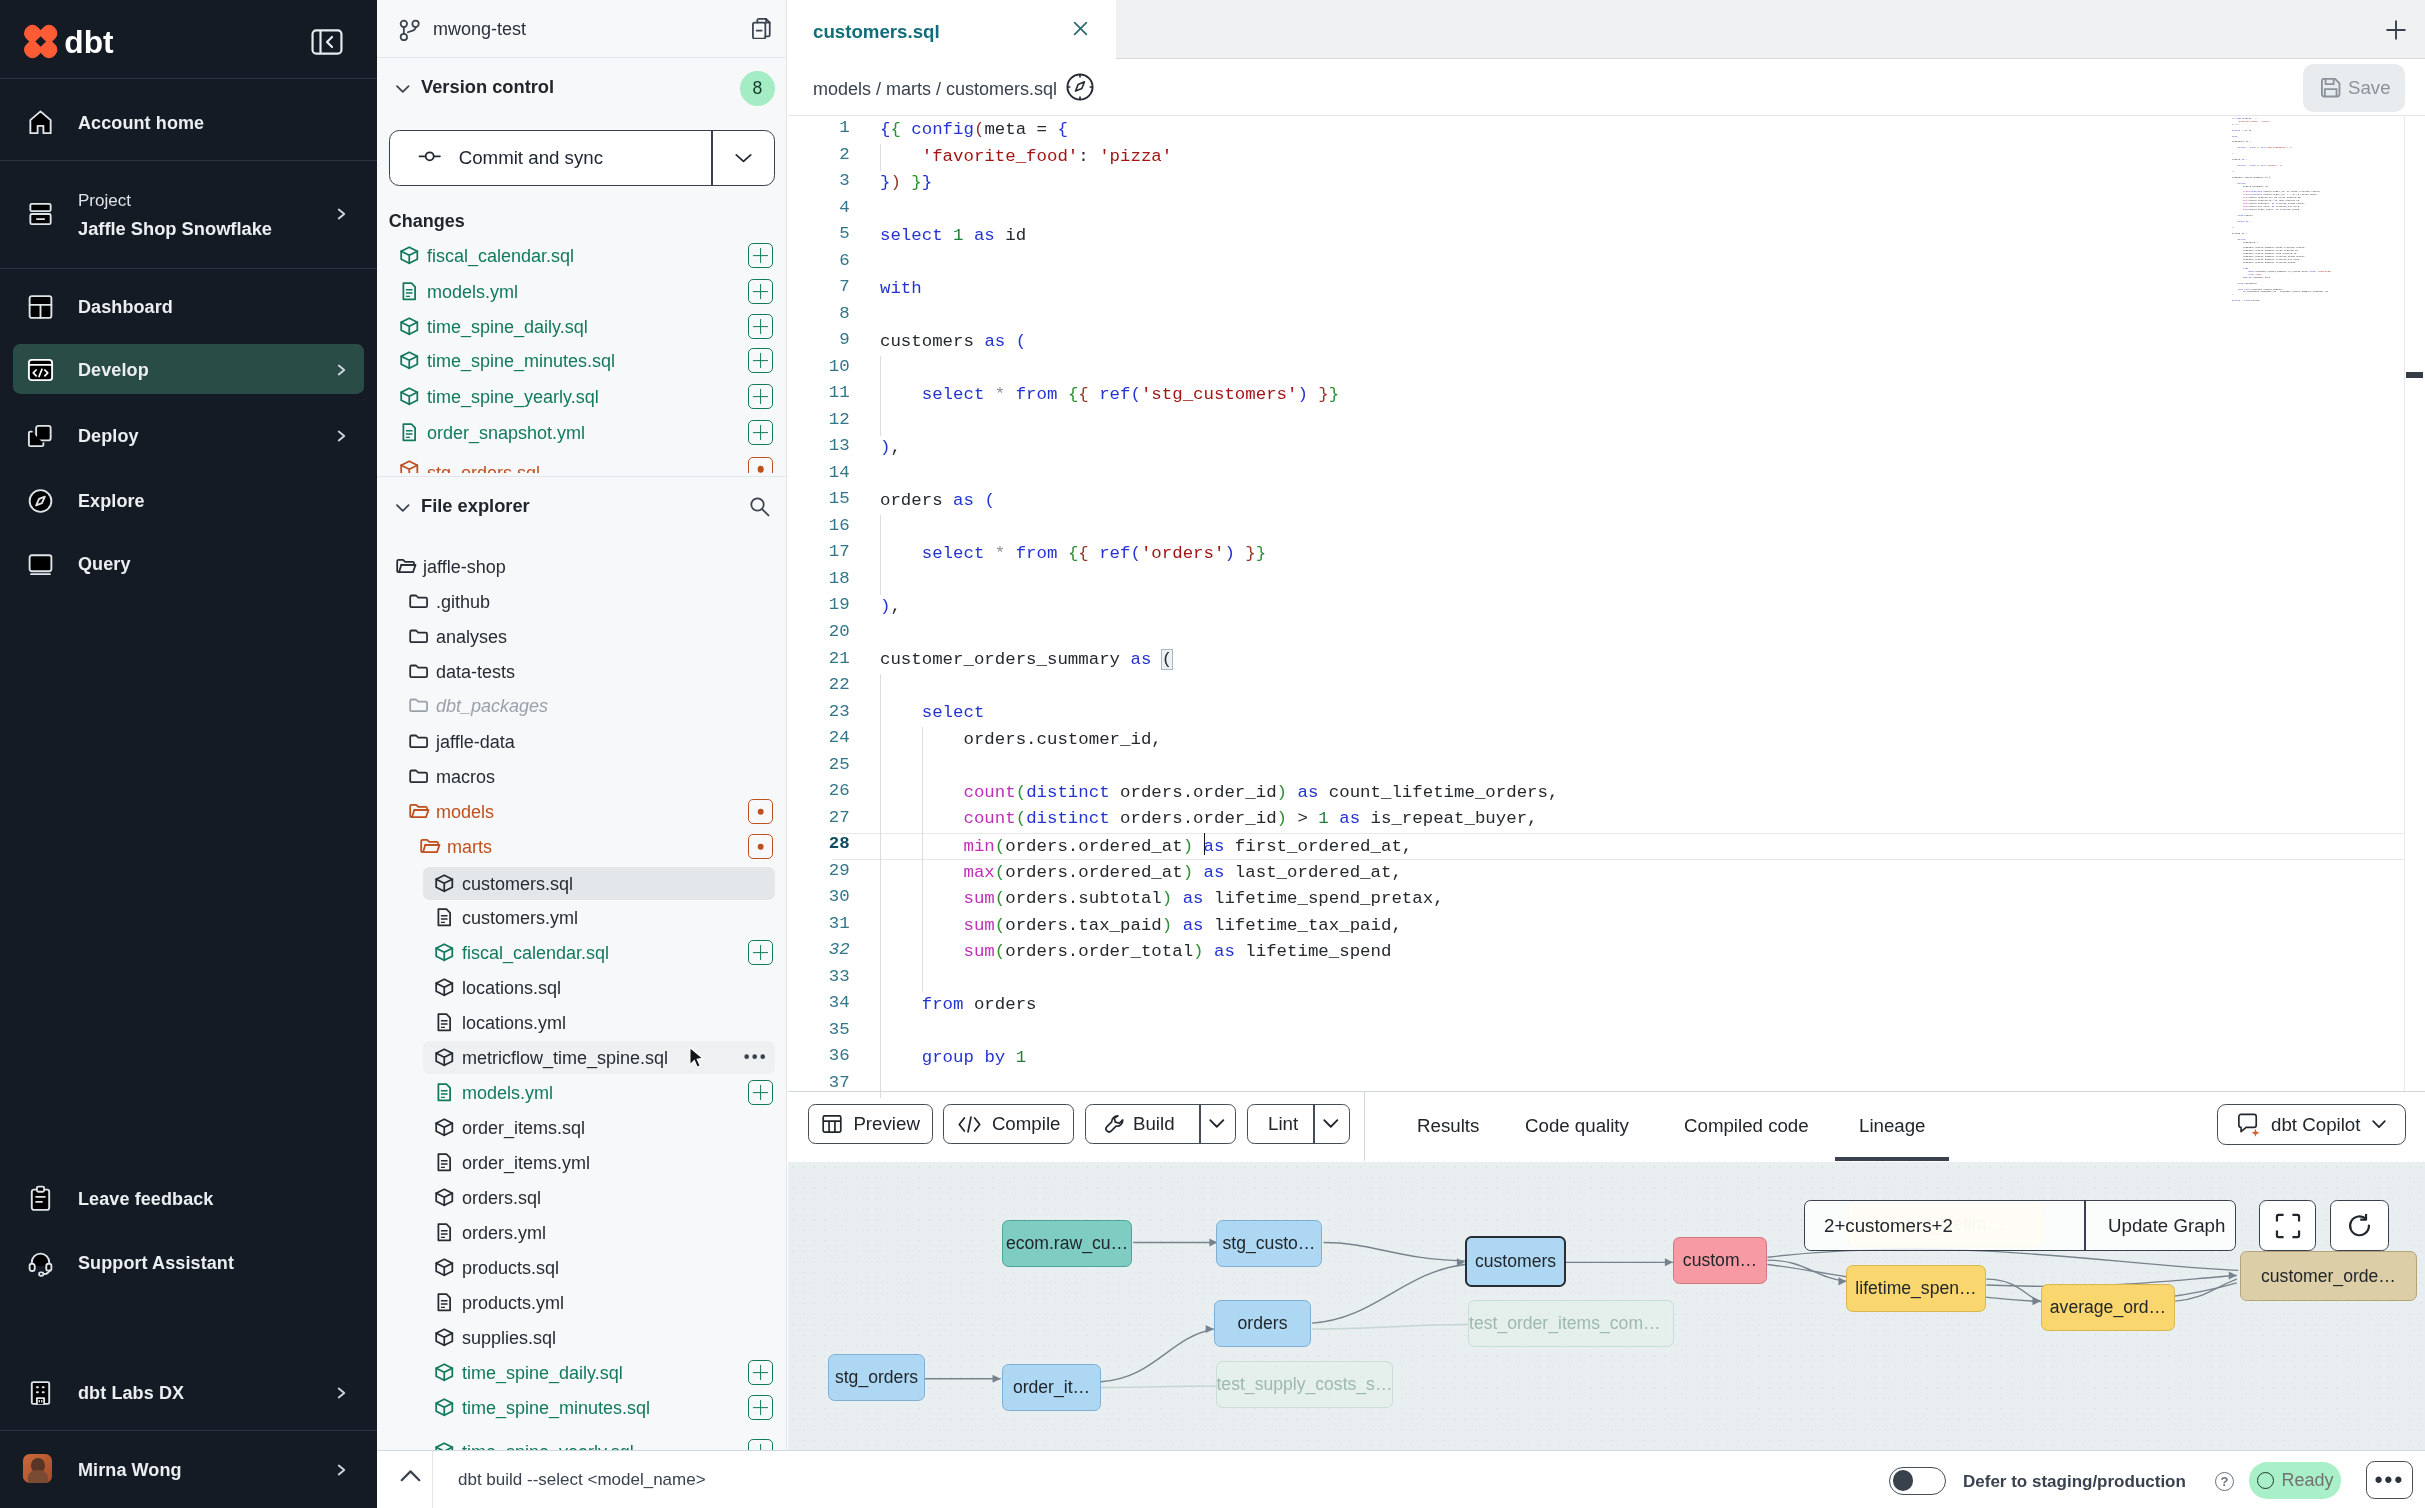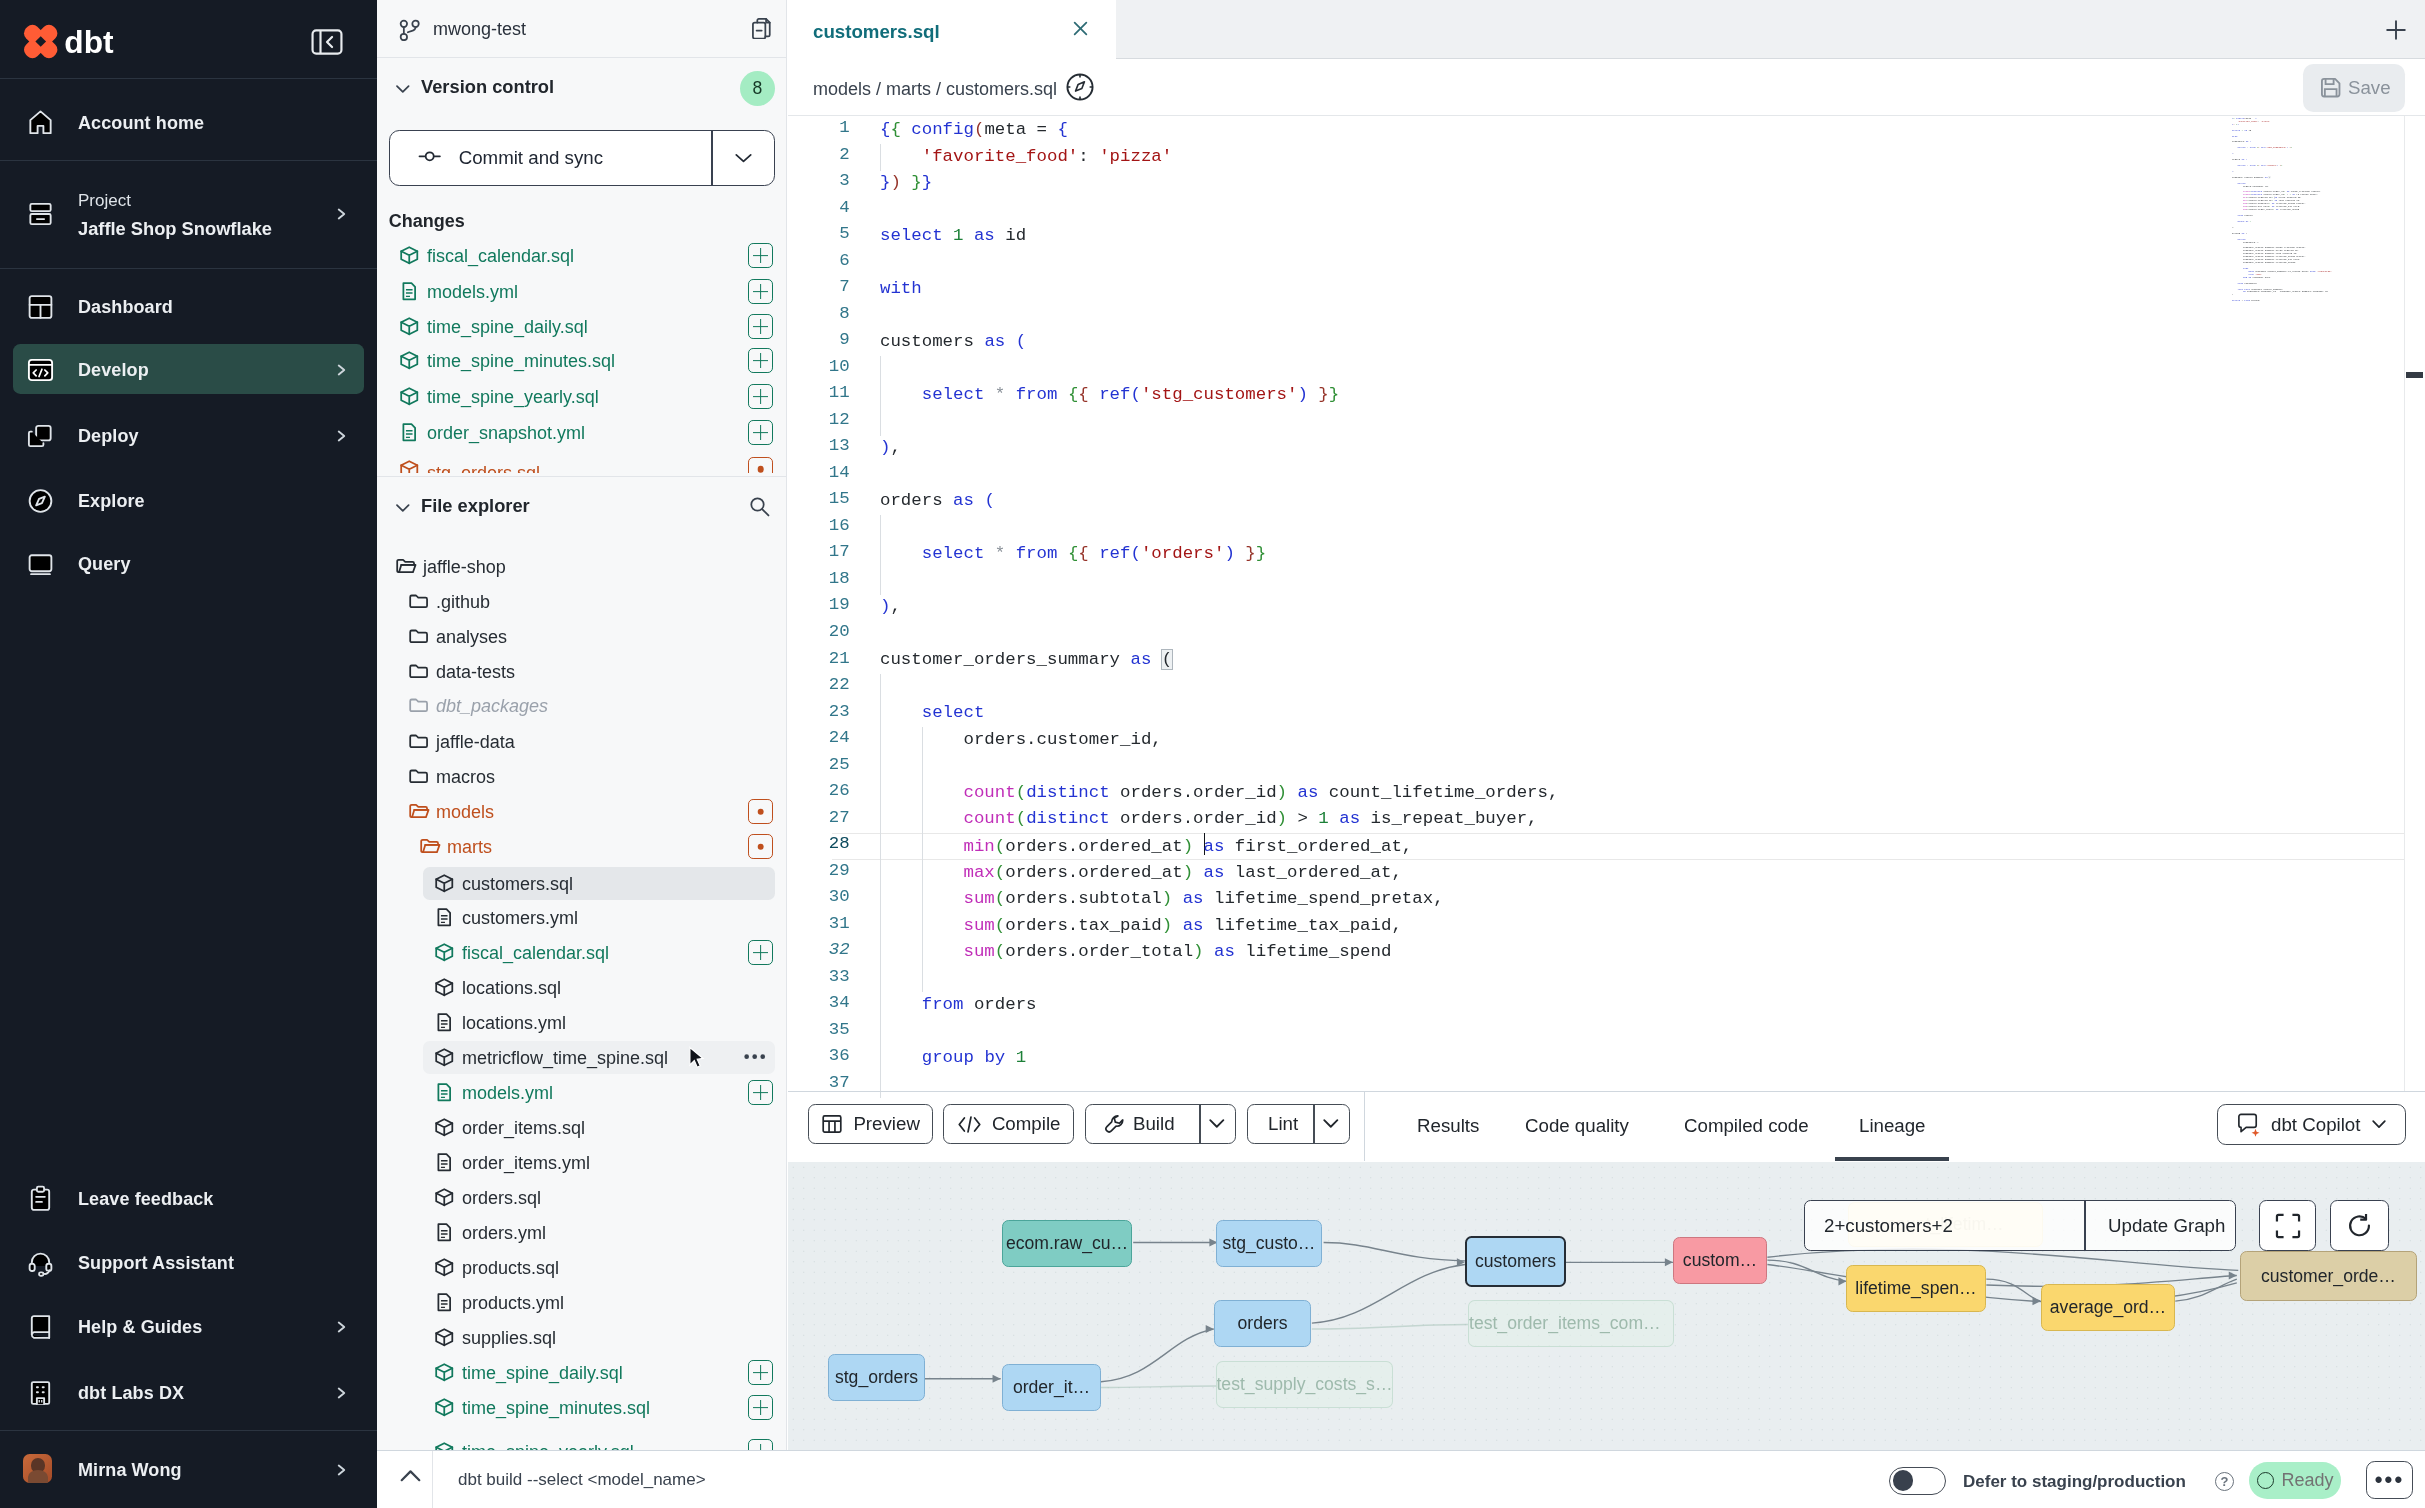--- a/index.html
+++ b/index.html
@@ -130,30 +130,20 @@
     </div>
     <div class="sb-item " style="top:1239px">
       <svg class="ic" viewBox="0 0 40 40">
         <path d="M8 24 V19 A12 12 0 0 1 32 19 V24" stroke="#dfe4e9" stroke-width="2.6" stroke-linecap="round" stroke-linejoin="round"></path>
         <rect x="5" y="21" width="7" height="10" rx="3" stroke="#dfe4e9" stroke-width="2.6" stroke-linecap="round" stroke-linejoin="round"></rect>
         <rect x="28" y="21" width="7" height="10" rx="3" stroke="#dfe4e9" stroke-width="2.6" stroke-linecap="round" stroke-linejoin="round"></rect>
         <path d="M32 30 A6 6 0 0 1 25 35 H22" stroke="#dfe4e9" stroke-width="2.6" stroke-linecap="round" stroke-linejoin="round"></path>
         <rect x="18" y="33" width="6" height="4.6" rx="2" stroke="#dfe4e9" stroke-width="2.6" stroke-linecap="round" stroke-linejoin="round"></rect>
       </svg>
       <span class="lbl">Support Assistant</span>
-    </div>
-    <div class="sb-item " style="top:1303px">
-      <svg class="ic" viewBox="0 0 40 40">
-        <path d="M8 31 V8 A3 3 0 0 1 11 5 H32 V27 H11 A4.5 4.5 0 0 0 8 31 A4.5 4.5 0 0 0 11 35 H32" stroke="#dfe4e9" stroke-width="2.6" stroke-linecap="round" stroke-linejoin="round"></path>
-        <path d="M32 27 V35" stroke="#dfe4e9" stroke-width="2.6" stroke-linecap="round" stroke-linejoin="round"></path>
-      </svg>
-      <span class="lbl">Help &amp; Guides</span>
-      <svg class="chev" viewBox="0 0 18 19">
-        <path d="M5 3 L13 9.5 L5 16" stroke="#cdd5db" stroke-width="2.8" fill="none" stroke-linecap="round" stroke-linejoin="round"></path>
-      </svg>
     </div>
     <div class="sb-item " style="top:1369px">
       <svg class="ic" viewBox="0 0 40 40">
         <rect x="8" y="5" width="24" height="30" rx="2" stroke="#dfe4e9" stroke-width="2.6" stroke-linecap="round" stroke-linejoin="round"></rect>
         <path d="M15 12 H16.5 M23 12 H24.5 M15 19 H16.5 M23 19 H24.5" stroke="#dfe4e9" stroke-width="2.6" stroke-linecap="round" stroke-linejoin="round"></path>
         <path d="M15 35 V27 H25 V35" stroke="#dfe4e9" stroke-width="2.6" stroke-linecap="round" stroke-linejoin="round"></path>
         <path d="M18.3 29.5 V33 M21.7 29.5 V33" stroke="#dfe4e9" stroke-width="1.8"></path>
       </svg>
       <span class="lbl">dbt Labs DX</span>
       <svg class="chev" viewBox="0 0 18 19">
@@ -621,21 +611,21 @@
     <div class="ln" style="left:17.6px;top:675px;">22</div>
     <div class="ln" style="left:17.6px;top:702px;">23</div>
     <div class="cl code" style="top:700px">    <span class="b">select</span></div>
     <div class="ln" style="left:17.6px;top:728px;">24</div>
     <div class="cl code" style="top:727px">        orders.customer_id,</div>
     <div class="ln" style="left:17.6px;top:755px;">25</div>
     <div class="ln" style="left:17.6px;top:781px;">26</div>
     <div class="cl code" style="top:780px">        <span class="m">count</span><span class="g">(</span><span class="b">distinct</span> orders.order_id<span class="g">)</span> <span class="b">as</span> count_lifetime_orders,</div>
     <div class="ln" style="left:17.6px;top:808px;">27</div>
     <div class="cl code" style="top:806px">        <span class="m">count</span><span class="g">(</span><span class="b">distinct</span> orders.order_id<span class="g">)</span> &gt; <span class="num">1</span> <span class="b">as</span> is_repeat_buyer,</div>
-    <div class="ln" style="left:17.6px;top:834px;font-weight:400;color:#0d4b5e;">28</div>
+    <div class="ln" style="left:17.6px;top:834px;font-weight:700;color:#0d4b5e;">28</div>
     <div class="cl code" style="top:833px">        <span class="m">min</span><span class="g">(</span>orders.ordered_at<span class="g">)</span> <span style="display:inline-block;width:1.9px;height:22px;background:#10131a;vertical-align:-4.4px;margin-right:-1.9px"></span><span class="b">as</span> first_ordered_at,</div>
     <div class="ln" style="left:17.6px;top:861px;">29</div>
     <div class="cl code" style="top:860px">        <span class="m">max</span><span class="g">(</span>orders.ordered_at<span class="g">)</span> <span class="b">as</span> last_ordered_at,</div>
     <div class="ln" style="left:17.6px;top:887px;">30</div>
     <div class="cl code" style="top:886px">        <span class="m">sum</span><span class="g">(</span>orders.subtotal<span class="g">)</span> <span class="b">as</span> lifetime_spend_pretax,</div>
     <div class="ln" style="left:17.6px;top:914px;">31</div>
     <div class="cl code" style="top:913px">        <span class="m">sum</span><span class="g">(</span>orders.tax_paid<span class="g">)</span> <span class="b">as</span> lifetime_tax_paid,</div>
     <div class="ln" style="left:17.6px;top:940px;font-style:italic;">32</div>
     <div class="cl code" style="top:939px">        <span class="m">sum</span><span class="g">(</span>orders.order_total<span class="g">)</span> <span class="b">as</span> lifetime_spend</div>
     <div class="ln" style="left:17.6px;top:967px;">33</div>

